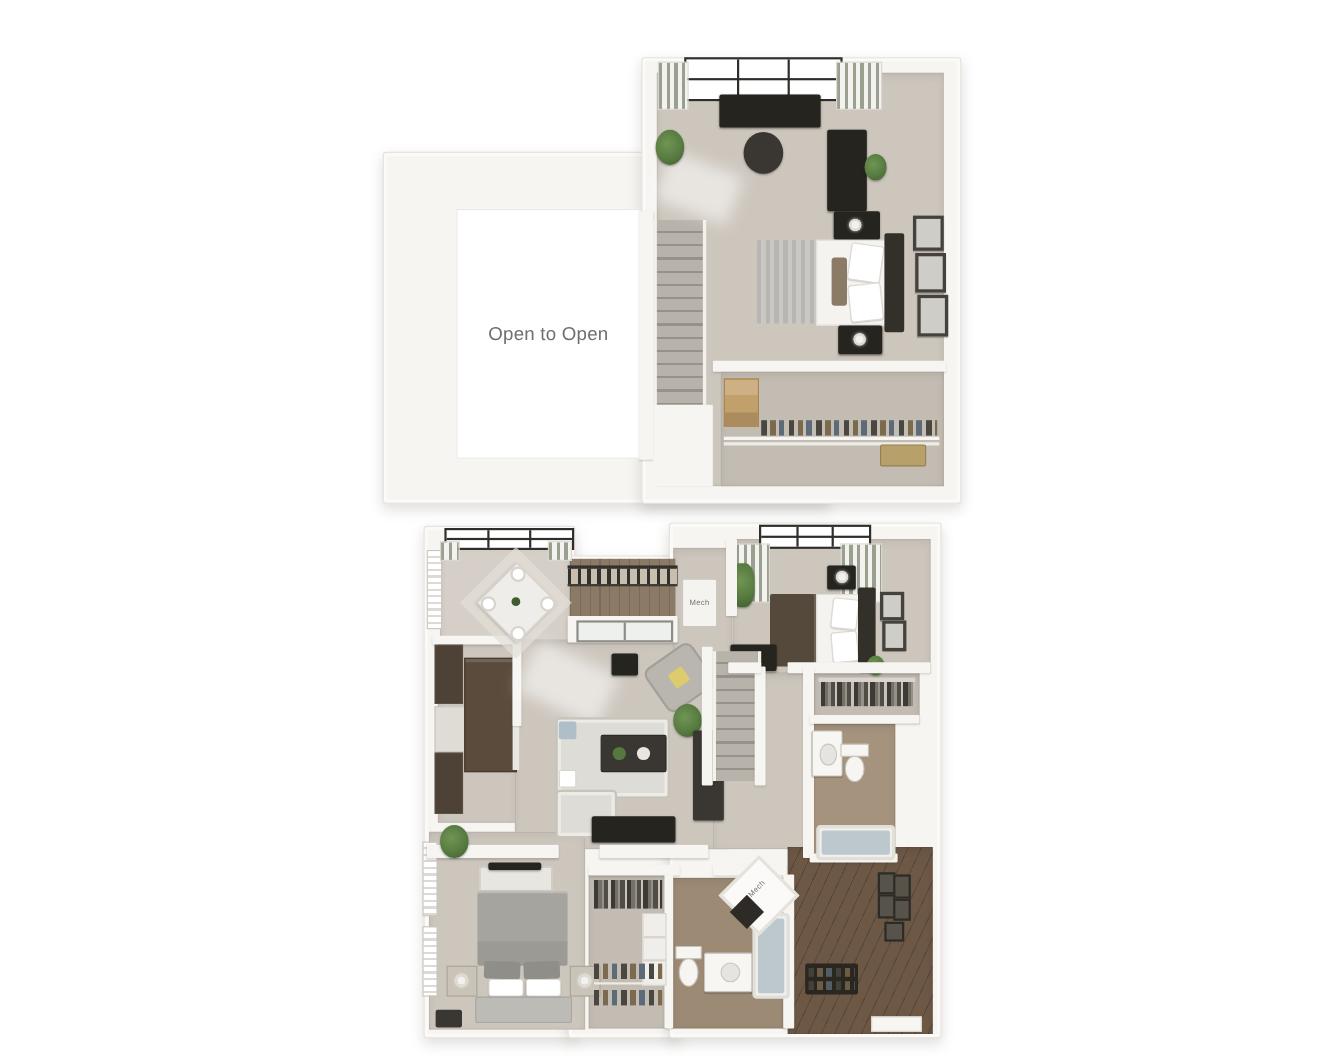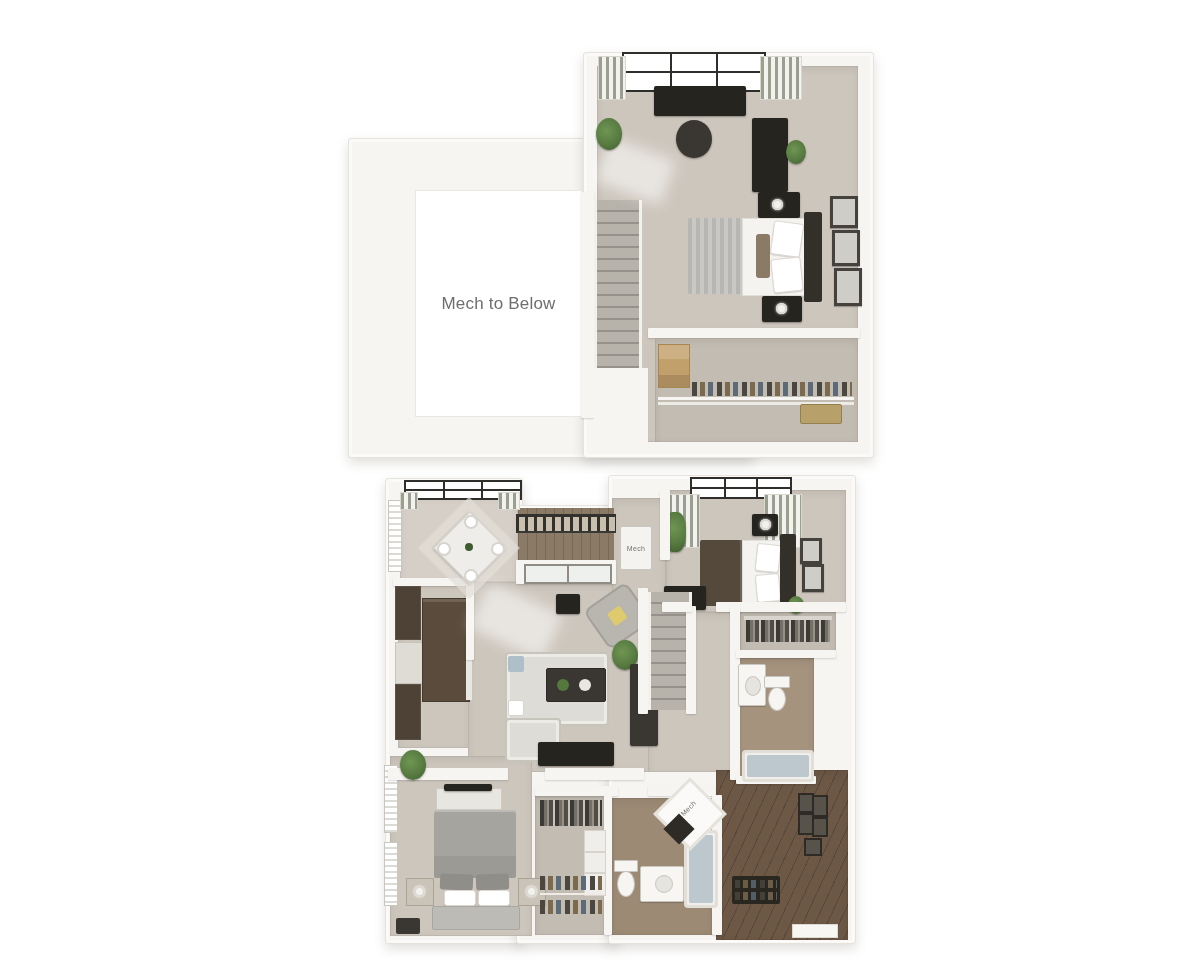--- a/index.html
+++ b/index.html
@@ -51,21 +51,21 @@
 </head>
 <body>
 
 <div id="canvas">
 
   <section>
     <div class="abs wall-block" style="left:348px;top:138px;width:404px;height:318px;"></div>
     <div class="abs wall-block" style="left:583px;top:52px;width:289px;height:404px;"></div>
     <div class="abs floor" style="left:597px;top:66px;width:261px;height:376px;background:var(--carpet);"></div>
     <div class="abs white-floor centerflex" style="left:415px;top:190px;width:165px;height:225px;">
-      <span class="otb-label">Mech to Below</span>
+      <span class="otb-label">Open to Open</span>
     </div>
     <div class="abs wall-inner" style="left:581px;top:192px;width:13px;height:226px;"></div>
     <div class="abs stairs" style="left:594px;top:200px;width:42px;height:168px;"></div>
     <div class="abs" style="left:594px;top:368px;width:54px;height:74px;background:var(--wall);"></div>
     <div class="abs wall-inner" style="left:648px;top:328px;width:212px;height:10px;"></div>
     <div class="abs floor" style="left:655px;top:338px;width:203px;height:104px;background:var(--carpet-dark);"></div>
 
     <div class="abs light" style="left:600px;top:148px;width:70px;height:46px;transform:rotate(20deg);"></div>
     <div class="abs window" style="left:622px;top:52px;width:140px;height:36px;"></div>
     <div class="abs curtain" style="left:598px;top:56px;width:26px;height:42px;"></div>

